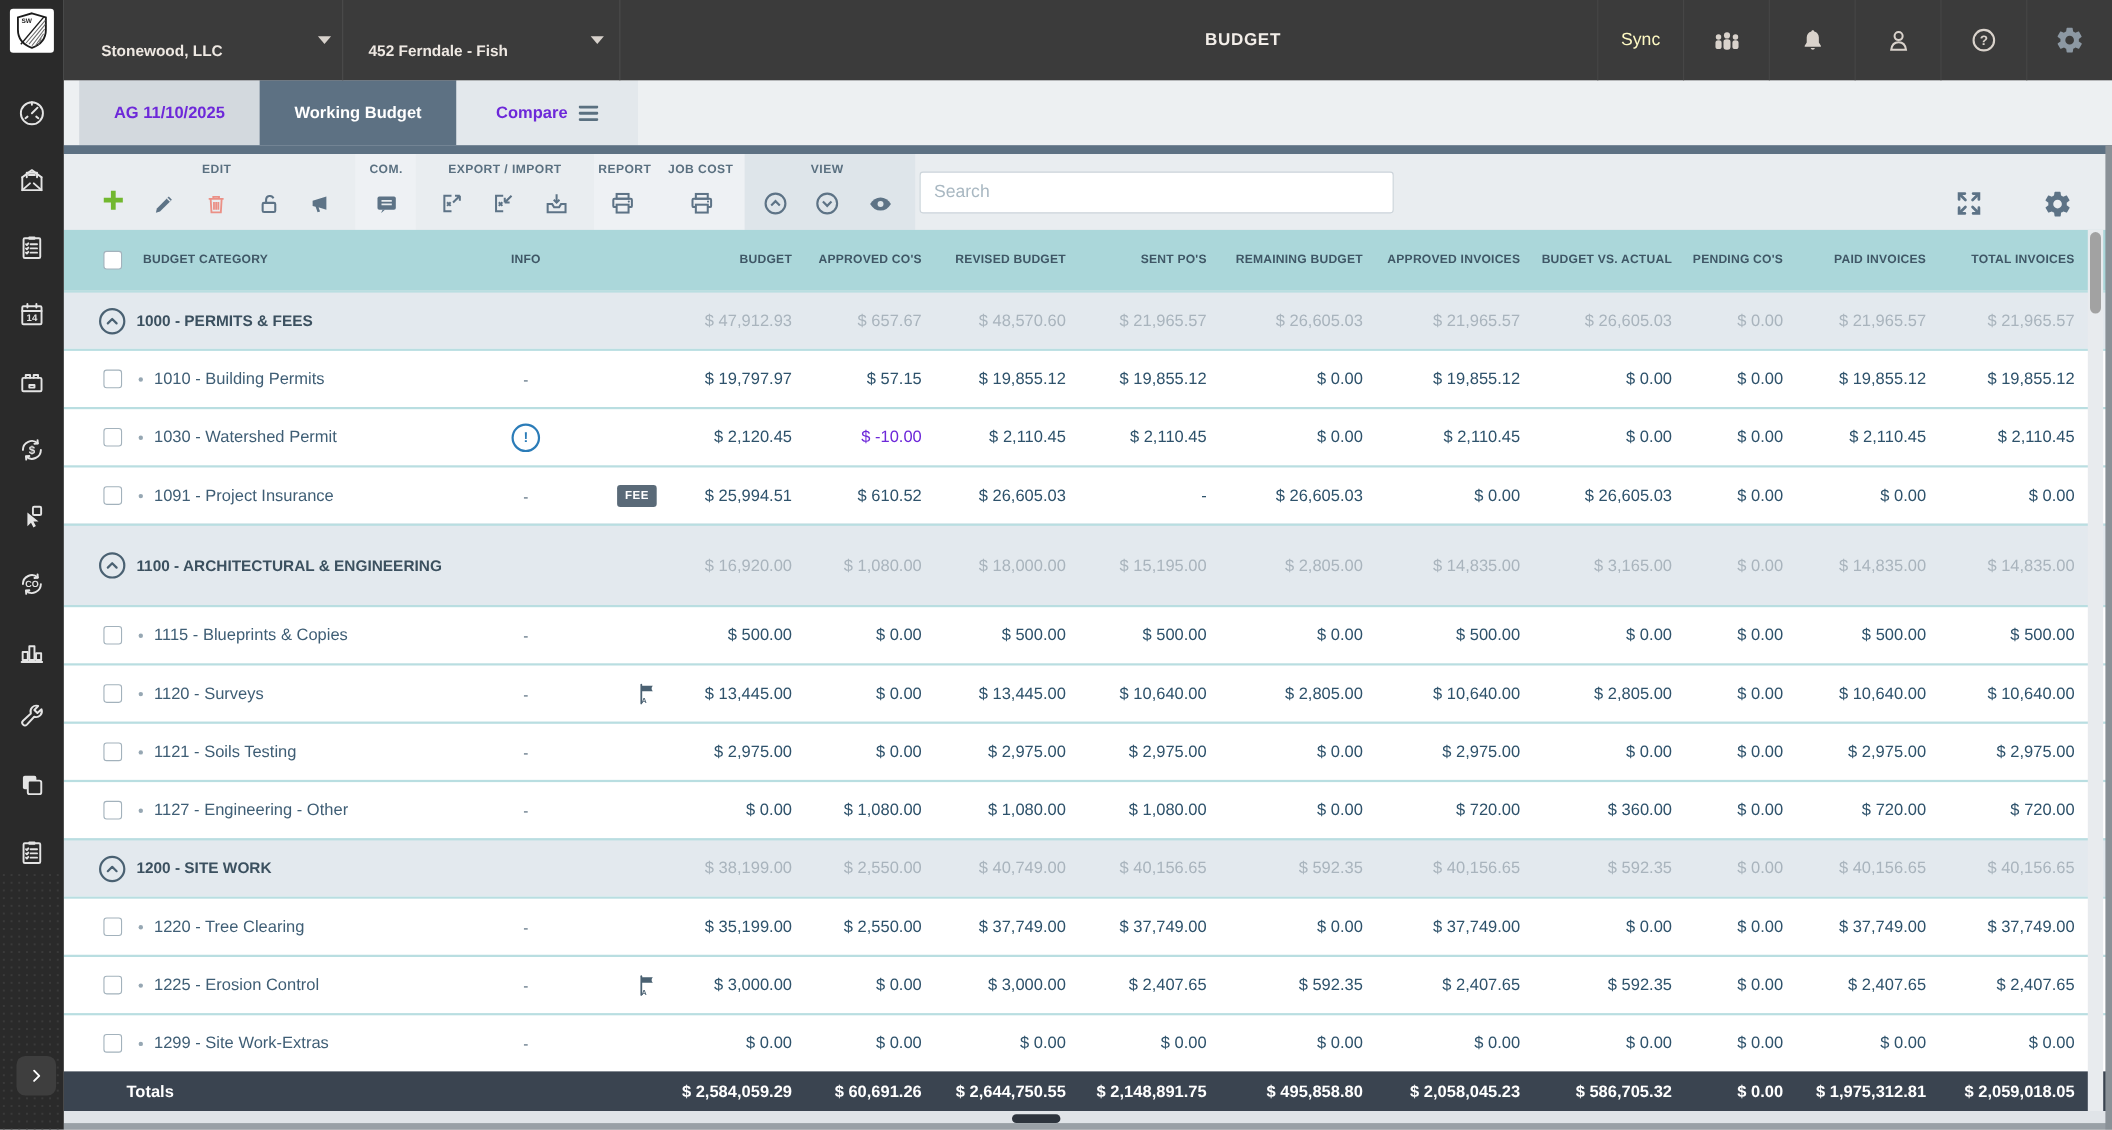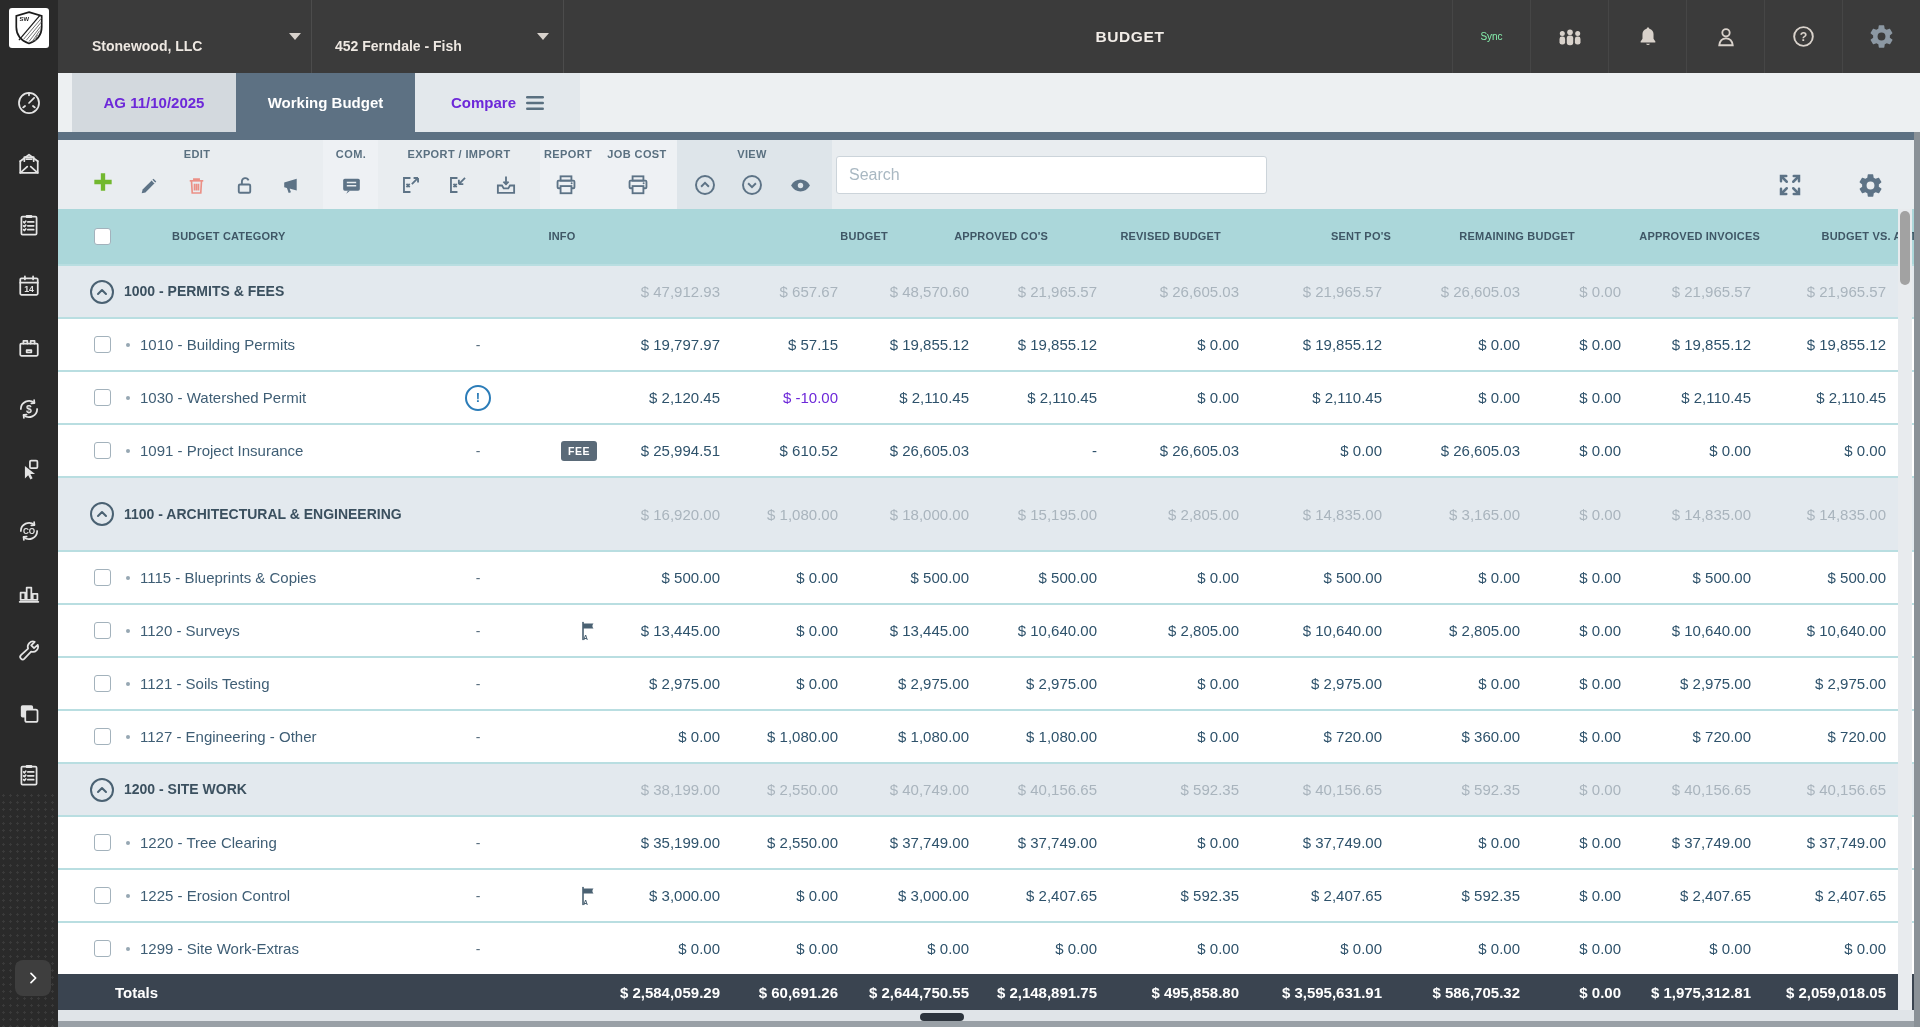--- a/index.html
+++ b/index.html
@@ -21,21 +21,21 @@
   .tb-company{left:34px;}
   .tb-project{left:277px;}
   .caret{position:absolute;top:33px;width:0;height:0;border-left:6px solid transparent;
       border-right:6px solid transparent;border-top:7px solid #d8d2cc;cursor:pointer;}
   .tb-div{position:absolute;top:0;width:1px;height:73px;background:#4c4c4c;}
   .tb-title{position:absolute;left:1072px;top:0;height:73px;transform:translateX(-50%);display:flex;align-items:center;
       font-weight:bold;font-size:15.5px;letter-spacing:.6px;color:#f2ede8;}
   .tb-right{position:absolute;right:0;top:0;height:73px;display:flex;}
   .tcell{width:77px;height:73px;display:flex;align-items:center;justify-content:center;
       border-left:1px solid #464646;cursor:pointer;}
-  .sync-label{font-size:10px;color:#86efac;}
+  .sync-label{font-size:16px;color:#fef9c3;}
   
   .tabbar{position:absolute;left:58px;top:73px;width:1862px;height:59px;background:#edf0f2;}
   .tab{position:absolute;top:0;height:59px;display:flex;align-items:center;justify-content:center;gap:10px;
       font-weight:bold;font-size:15px;color:#6d28d9;cursor:pointer;}
   .tab-ag{left:14px;width:164px;background:#d3d9de;}
   .tab-active{left:178px;width:179px;background:#5d7183;color:#fff;}
   .tab-compare{left:357px;width:165px;background:#e3e8ec;}
   .band{position:absolute;left:58px;top:132px;width:1862px;height:8px;background:#5d7183;}
   
   .toolbar{position:absolute;left:58px;top:140px;width:1862px;height:69px;background:#e9edf0;}
@@ -44,21 +44,21 @@
       letter-spacing:.4px;color:#5a7080;white-space:nowrap;}
   .ticon{position:absolute;top:27px;width:36px;height:36px;margin-left:-18px;display:flex;
       align-items:center;justify-content:center;cursor:pointer;}
   .search{position:absolute;left:778px;top:16px;width:431px;height:38px;background:#fff;
       border:1px solid #ccd4da;border-radius:3px;box-sizing:border-box;padding:0 12px;font-size:16px;
       color:#41586a;font-family:"Liberation Sans",sans-serif;}
   .search::placeholder{color:#a9b8c2;}
   
   .grid{display:grid;grid-template-columns:44px 334px 40px 105px 117px 118px 131px 128px 142px 143px 138px 101px 130px 135px;
       align-items:center;padding-left:22px;box-sizing:border-box;}
-  .thead{position:absolute;left:58px;top:209px;width:1862px;height:55px;background:#abd7da;z-index:2;gap:42px;}
+  .thead{position:absolute;left:58px;top:209px;width:1862px;height:55px;background:#abd7da;z-index:2;}
   .hcell{font-size:11px;font-weight:bold;color:#3f5766;letter-spacing:.2px;line-height:1.3;}
   .hnum{text-align:right;justify-self:stretch;padding-left:14px;}
   .hinfo{justify-self:center;white-space:nowrap;overflow:visible;}
   .tbody{position:absolute;left:58px;top:264px;width:1862px;}
   .t-row{height:53px;background:#fff;border-top:2px solid #b9dee1;box-sizing:border-box;}
   .t-row.group{background:#e3e9ee;}
   .t-row.tall{height:74px;}
   .rname{font-size:15px;color:#3f5e75;display:flex;align-items:center;cursor:pointer;}
   .bullet{width:4px;height:4px;border-radius:50%;background:#96a7b3;margin:0 10px 0 2px;flex:0 0 auto;}
   .group .rname{font-size:14px;font-weight:bold;color:#3b505f;line-height:1.35;padding-right:40px;}
@@ -738,21 +738,21 @@
     </div>
 
   <div class="totals grid" id="totals-grid">
     <div class="tot-label">Totals</div>
 
   <div class="tot-v">$ 2,584,059.29</div>
       <div class="tot-v">$ 60,691.26</div>
       <div class="tot-v">$ 2,644,750.55</div>
       <div class="tot-v">$ 2,148,891.75</div>
       <div class="tot-v">$ 495,858.80</div>
-      <div class="tot-v">$ 3,595,631.91</div>
+      <div class="tot-v">$ 2,058,045.23</div>
       <div class="tot-v">$ 586,705.32</div>
       <div class="tot-v">$ 0.00</div>
       <div class="tot-v">$ 1,975,312.81</div>
       <div class="tot-v">$ 2,059,018.05</div>
     </div>
 
   <div class="bottom-strip">
     <div class="hscroll-pill"></div>
   </div>
   <div class="bottom-edge"></div>

